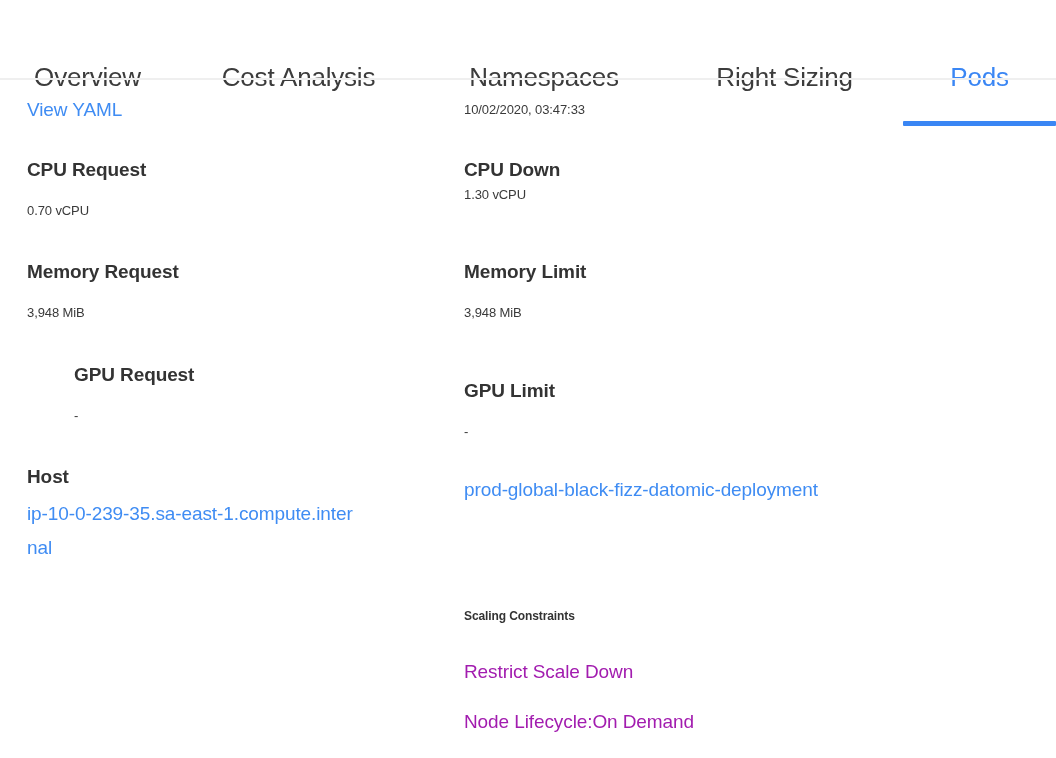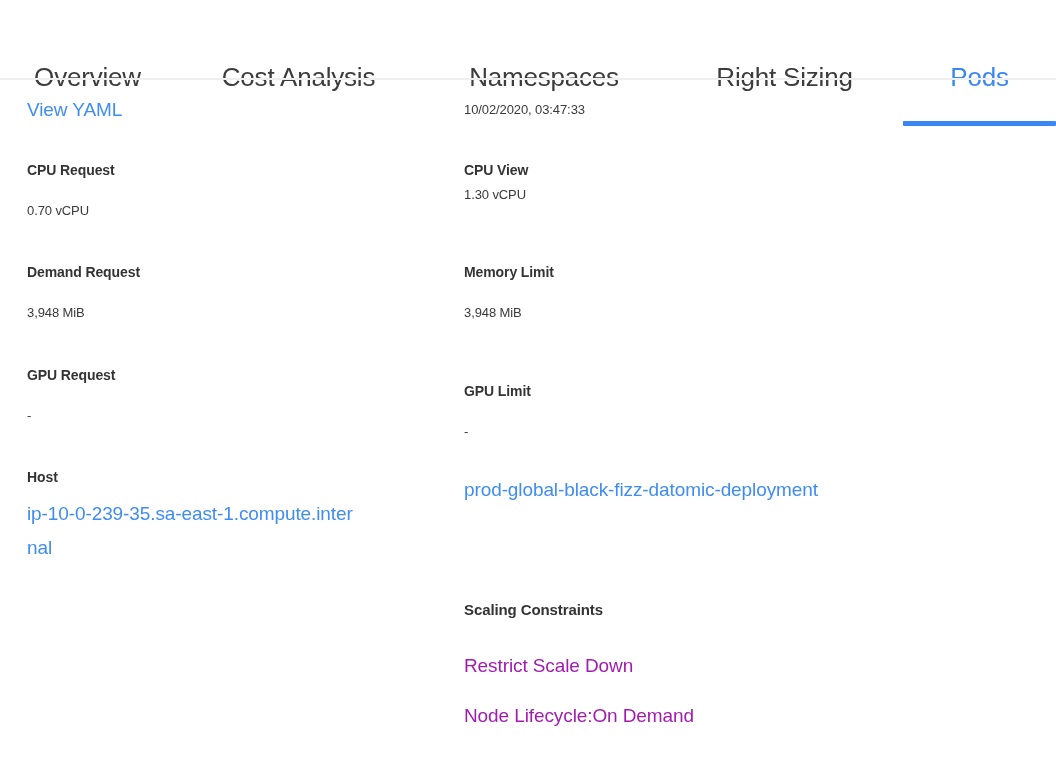--- a/index.html
+++ b/index.html
@@ -92,21 +92,21 @@
 
   .col {
     position: absolute;
     top: 0;
   }
 
   .col-left  { left: 27px;  width: 420px; }
   .col-right { left: 464px; width: 420px; }
 
   .field-label {
-    font-size: 14px;
+    font-size: 19px;
     font-weight: bold;
     color: #333333;
     letter-spacing: -0.1px;
     line-height: 24px;
   }
 
   .field-value {
     font-size: 13px;
     font-weight: normal;
     color: #3a3a3a;
@@ -125,25 +125,26 @@
     display: inline-block;
   }
 
   .link-wrap {
     display: block;
     width: 330px;
     word-break: break-all;
   }
 
   .section-title {
-    font-size: 15px;
+    font-size: 12px;
     font-weight: bold;
     color: #333333;
     letter-spacing: -0.1px;
     line-height: 24px;
+    margin-top: 6px;
   }
 
   .constraint {
     font-size: 19px;
     font-weight: normal;
     color: #a21caf;
     letter-spacing: -0.1px;
     line-height: 24px;
   }
 
@@ -190,44 +191,44 @@
       <div class="r" style="top:13px;">
         <a class="link" href="#">View YAML</a>
       </div>
 
       <div class="r" style="top:78px;">
         <div class="field-label">CPU Request</div>
         <div class="field-value" style="margin-top:16px;">0.70 vCPU</div>
       </div>
 
       <div class="r" style="top:180px;">
-        <div class="field-label">Demand Request</div>
+        <div class="field-label">Memory Request</div>
         <div class="field-value" style="margin-top:16px;">3,948 MiB</div>
       </div>
 
-      <div class="r" style="top:283px;">
+      <div class="r" style="top:283px;margin-left:47px;">
         <div class="field-label">GPU Request</div>
         <div class="field-value" style="margin-top:16px;">-</div>
       </div>
 
       <div class="r" style="top:385px;">
         <div class="field-label">Host</div>
         <a class="link link-wrap" href="#" style="margin-top:8px;">ip-10-0-239-35.sa-east-1.compute.internal</a>
       </div>
 
     </div>
 
     <div class="col col-right">
 
       <div class="r" style="top:13px;">
         <div class="field-value" style="line-height:34px;">10/02/2020, 03:47:33</div>
       </div>
 
       <div class="r" style="top:78px;">
-        <div class="field-label">CPU View</div>
+        <div class="field-label">CPU Down</div>
         <div class="field-value" style="margin-top:0;">1.30 vCPU</div>
       </div>
 
       <div class="r" style="top:180px;">
         <div class="field-label">Memory Limit</div>
         <div class="field-value" style="margin-top:16px;">3,948 MiB</div>
       </div>
 
       <div class="r" style="top:299px;">
         <div class="field-label">GPU Limit</div>

